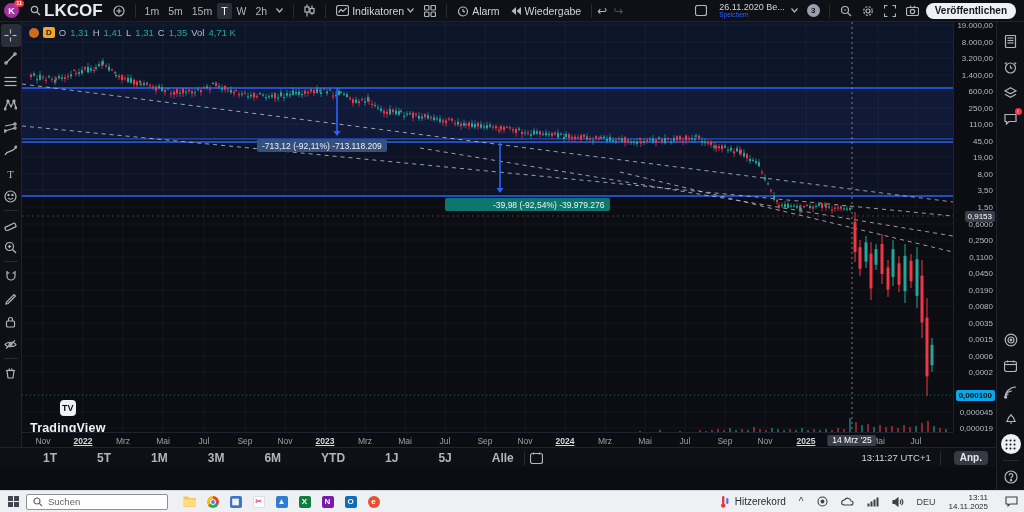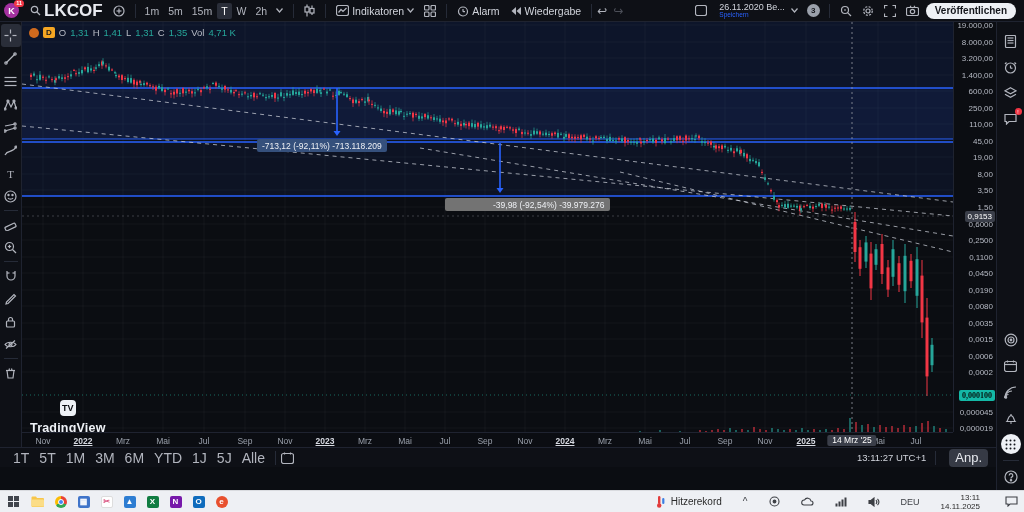--- a/index.html
+++ b/index.html
@@ -61,37 +61,37 @@
   .watermark .wlogo { width:16px; height:16px; border-radius:4px; background:#eef1f6; color:#0b0d12;
     font-weight:bold; font-size:9px; display:flex; align-items:center; justify-content:center; }
   .watermark .wtext { color:#eef1f6; font-size:12.5px; font-weight:bold; letter-spacing:.2px; }
 
   
   #price-axis { position:absolute; left:953px; top:0; width:43px; height:410px; background:#0b0d12;
     border-left:1px solid #1f2330; font-size:8px; color:#b6bac4; }
   .ptick { position:absolute; right:3px; white-space:nowrap; }
   .plabel { position:absolute; right:1px; padding:1px 3px; border-radius:2px; font-size:8px; white-space:nowrap; z-index:3; }
   .plabel.cross { background:#3a3e49; color:#fff; }
-  .plabel.last { background:#14b8a6; color:#06140f; font-weight:bold;font-family:Liberation Serif, serif; }
+  .plabel.last { background:#0ea5e9; color:#06140f; font-weight:bold; }
 
   
   #time-axis { position:absolute; left:22px; top:410px; width:931px; height:15px; background:#0b0d12;
     border-top:1px solid #1f2330; font-size:8.5px; color:#9aa0ab; }
   .tlabel { position:absolute; top:3px; transform:translateX(-50%); white-space:nowrap; }
   .tlabel.year { color:#d7dae2; font-weight:bold;text-decoration:underline; }
   .tcross { position:absolute; top:1.5px; transform:translateX(-50%); background:#3a3e49; color:#fff;
     padding:0.5px 5px; border-radius:2px; white-space:nowrap; z-index:3; }
 
   
   #range-bar { position:absolute; left:0; top:425px; width:996px; height:20px; background:#0e1016;
     border-top:1px solid #1f2330; display:flex; align-items:center; font-size:9.5px; color:#b2b5be; padding:0 8px; }
-  #range-bar .rng { padding:0 5px; cursor:pointer; font-weight:normal; font-size:14px; }
+  #range-bar .rng { padding:0 5px; cursor:pointer; font-weight:bold; font-size:12px;margin-left:30px; }
   #range-bar .grow { flex:1; }
   #range-bar .clock { color:#d1d4dc; font-size:9.5px; }
-  .adjbtn { background:#363a45; color:#e6e8ee; border-radius:4px; padding:1.5px 6px; font-size:13px; margin-left:8px; cursor:pointer; }
+  .adjbtn { background:#363a45; color:#e6e8ee; border-radius:4px; padding:1.5px 6px; font-size:10px; margin-left:8px; cursor:pointer;font-weight:bold; }
 
   
   #tabs-row { position:absolute; left:0; top:445px; width:996px; height:23px; background:#0e1016;
     border-top:1px solid #1f2330; display:flex; align-items:center; font-size:10px; color:#c6cad2; padding:0 14px; gap:34px; }
   #tabs-row .grow { flex:1; }
   #tabs-row .ticon { color:#9aa0ab; cursor:pointer; padding:0 5px; }
 
   
   #sidebar { position:absolute; right:0; top:22px; width:28px; height:468px; background:#0e1016;
     border-left:1px solid #1f2330; display:flex; flex-direction:column; align-items:center; padding-top:6px; }
@@ -110,21 +110,21 @@
   .winlogo i { background:#41454d; }
   .searchbox { width:142px; height:16px; background:#fff; border:1px solid #8d9095; border-radius:2px;
     display:flex; align-items:center; gap:5px; padding:0 6px; color:#5f6368; margin-right:10px; }
   .tk-ico { width:23px; height:22px; display:flex; align-items:center; justify-content:center; cursor:pointer; }
   .sq { width:12px; height:12px; border-radius:2px; display:flex; align-items:center; justify-content:center;
     color:#fff; font-size:8px; font-weight:bold; }
   .chrome { width:12px; height:12px; border-radius:50%;
     background:conic-gradient(#ea4335 0 33%, #34a853 0 66%, #fbbc05 0 100%); position:relative; }
   .chrome:after { content:""; position:absolute; left:3px; top:3px; width:6px; height:6px; border-radius:50%;
     background:#4285f4; border:1px solid #fff; box-sizing:border-box; }
-  .tray { display:flex; align-items:center; gap:21px; margin-left:auto; padding-right:6px; color:#3c3f44; }
+  .tray { display:flex; align-items:center; gap:13px; margin-left:auto; padding-right:6px; color:#3c3f44; }
   .clockbox { text-align:right; font-size:8px; line-height:9px; color:#2b2b2b; }
   .weather { display:flex; align-items:center; gap:5px; font-size:10px; color:#2b2b2b; }
 </style>
 </head>
 <body>
 
 <div id="window">
 
   <div class="ttb">
     <div class="avatar">
@@ -1126,21 +1126,21 @@
         <b>H</b>
           <span class="val">1,41</span>
         <b>L</b>
           <span class="val">1,31</span>
         <b>C</b>
           <span class="val">1,35</span>
         <b>Vol</b>
           <span class="val">4,71 K</span>
       </div>
       <div class="mlabel" id="measure-label-1" style="background: rgb(53, 80, 124); left: 235px; top: 117px;">-713,12 (-92,11%) -713.118.209</div>
-      <div class="mlabel" id="measure-label-2" style="background: #737373; left: 423px; top: 176px; padding-left: 48px;">-39,98 (-92,54%) -39.979.276</div>
+      <div class="mlabel" id="measure-label-2" style="background: #0f766e; left: 423px; top: 176px; padding-left: 48px;">-39,98 (-92,54%) -39.979.276</div>
       <div class="watermark">
         <span class="wlogo">TV</span>
         <span class="wtext">TradingView</span>
       </div>
     </div>
 
     <div id="price-axis">
         <div class="ptick" style="top: -1px;">19.000,00</div>
         <div class="ptick" style="top: 16px;">8.000,00</div>
         <div class="ptick" style="top: 32px;">3.200,00</div>
@@ -1311,20 +1311,29 @@
 
   <div id="taskbar">
     <div class="winbtn">
         <span class="winlogo">
           <i></i>
           <i></i>
           <i></i>
           <i></i>
         </span>
       </div>
+    <div class="searchbox">
+      <span class="ico">
+          <svg width="10" height="10" viewBox="0 0 10 10" fill="none" stroke="#5f6368" stroke-width="1.2">
+            <circle cx="4" cy="4" r="3"></circle>
+            <line x1="6.3" y1="6.3" x2="9" y2="9"></line>
+          </svg>
+        </span>
+      <span>Suchen</span>
+    </div>
     <div class="tk-ico">
         <svg width="13" height="11" viewBox="0 0 13 11">
           <path d="M0.5,1.5 a1,1 0 0,1 1,-1 L5,0.5 L6,2 L12,2 a1,1 0 0,1 1,1 L13,10 a1,1 0 0,1 -1,1 L1.5,11 a1,1 0 0,1 -1,-1 Z" fill="#f7c64b"></path>
           <rect x="0.5" y="3.5" width="12.5" height="7" rx="1" fill="#fbdd87"></rect>
         </svg>
       </div>
     <div class="tk-ico">
         <span class="chrome"></span>
       </div>
     <div class="tk-ico">

